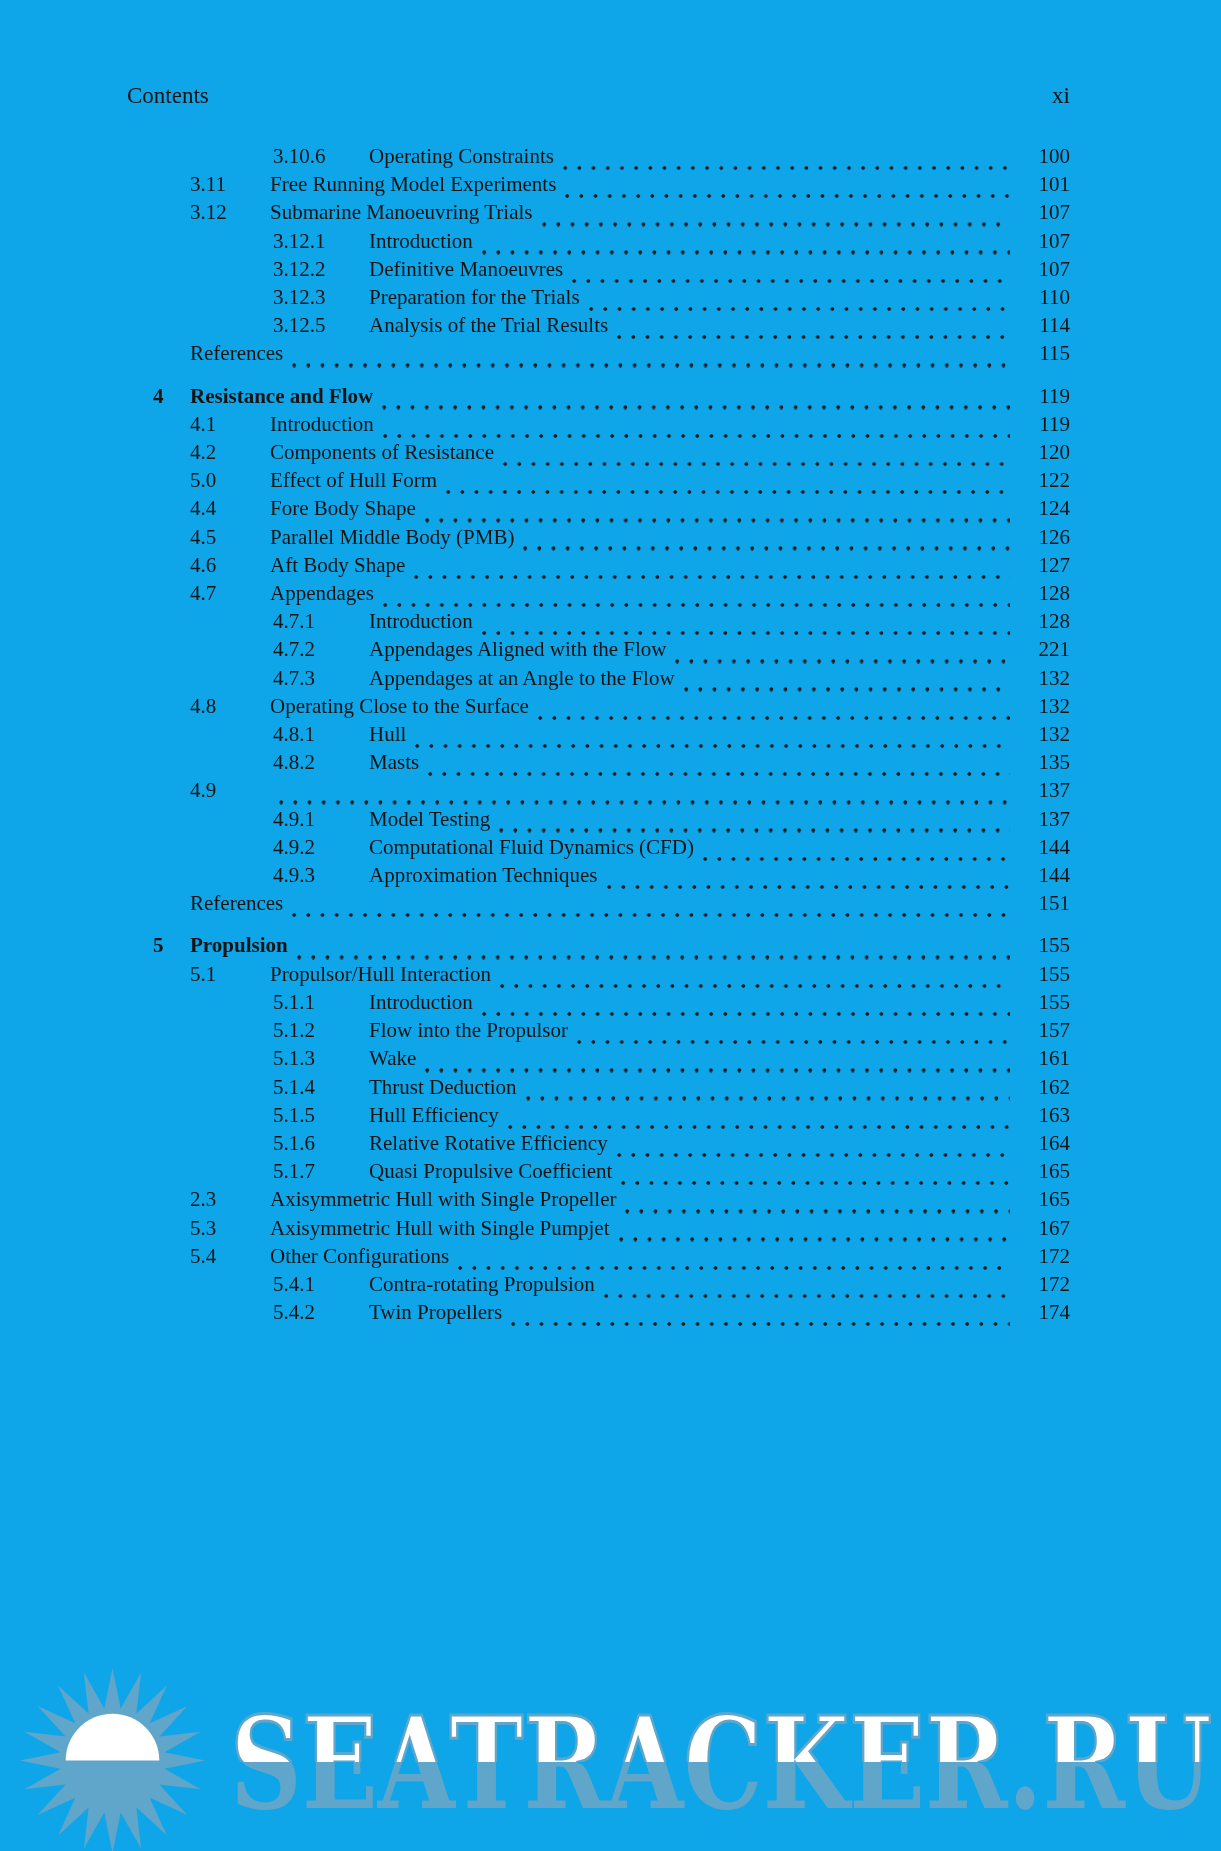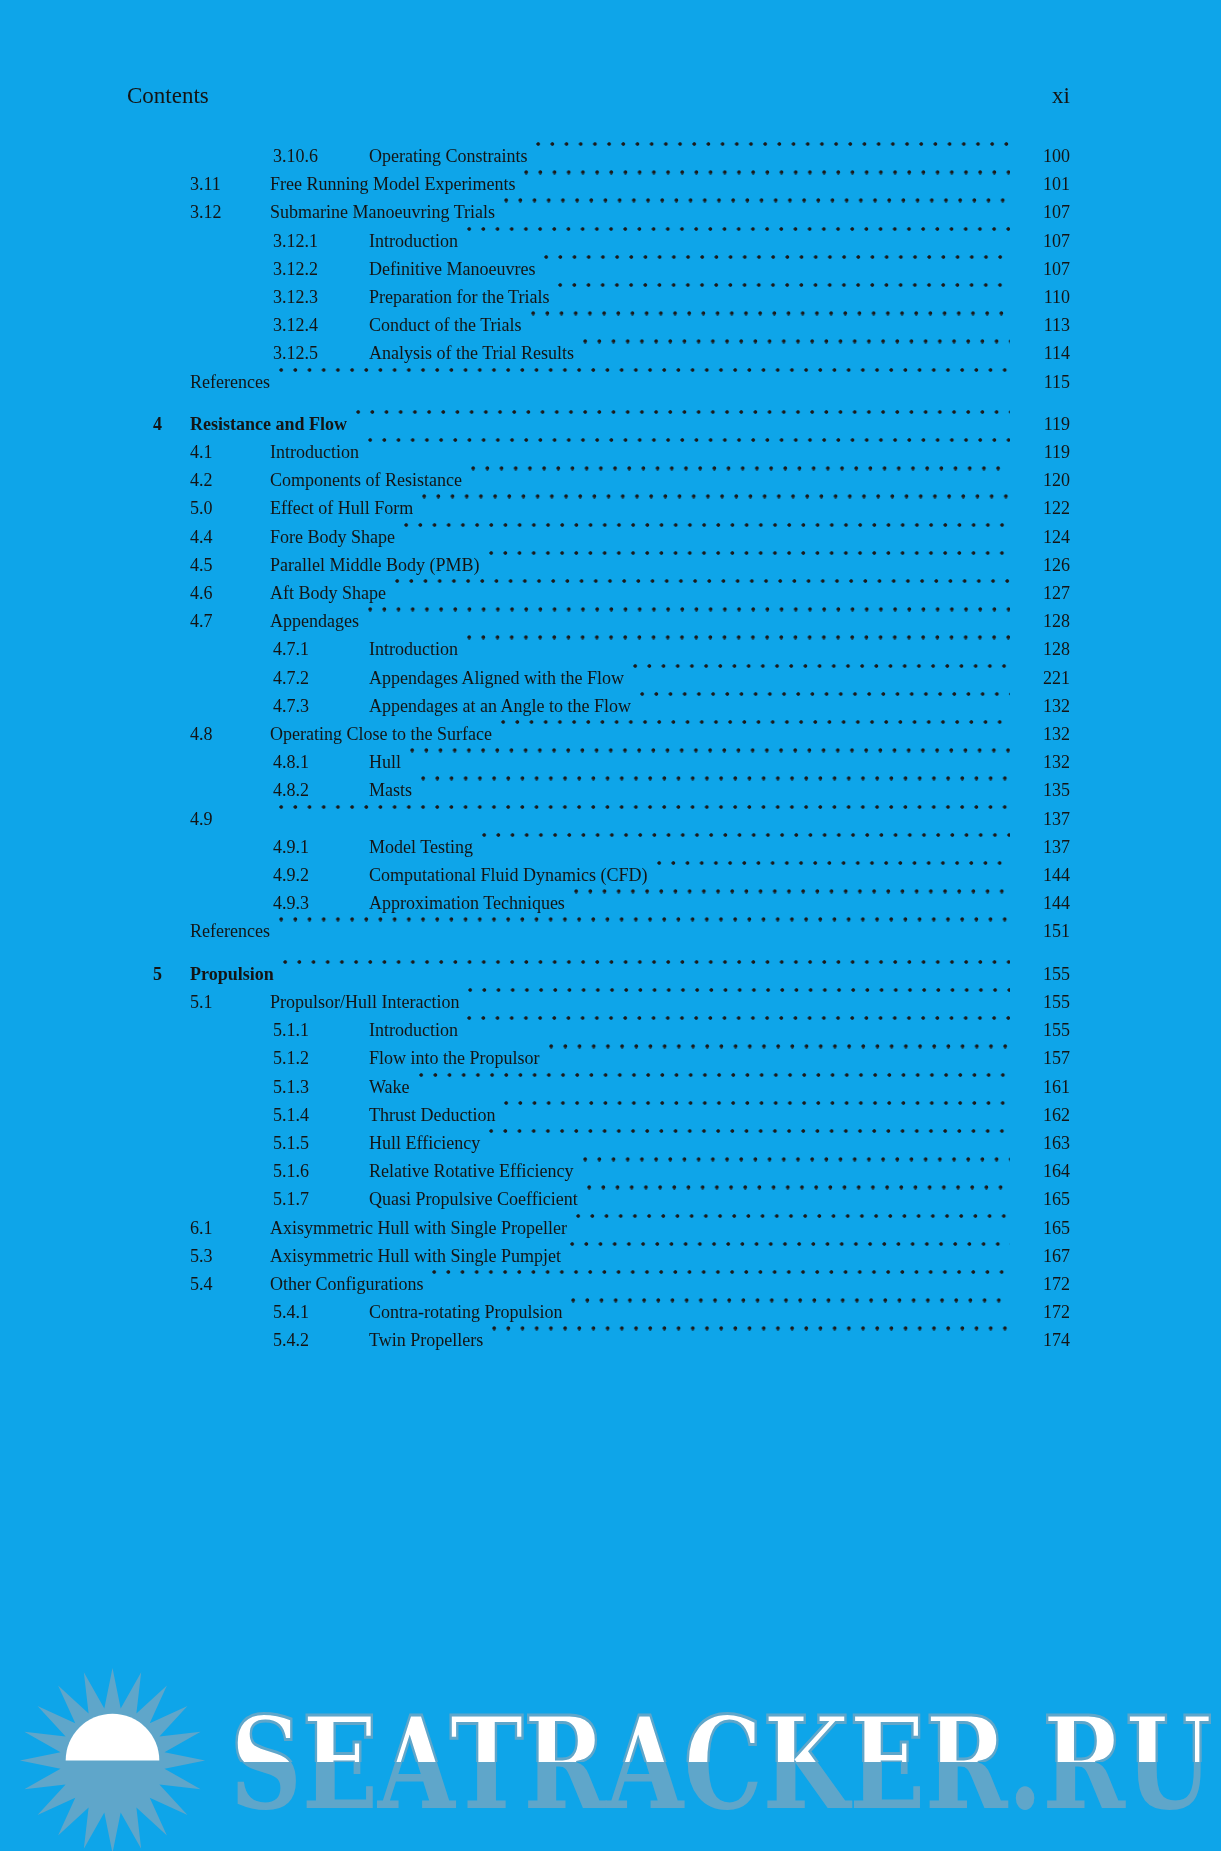--- a/index.html
+++ b/index.html
@@ -16,22 +16,22 @@
   .running-header{
     position:absolute;left:127px;right:151px;top:84px;
     display:flex;justify-content:space-between;
     font-size:23px;line-height:24px;
   }
   
   .toc{
     position:absolute;left:127px;right:151px;top:142px;
   }
   .row{
-    display:flex;align-items:flex-start;
-    font-size:18px;line-height:28.2px;
+    display:flex;align-items:flex-end;
+    font-size:21px;line-height:28.2px;
     white-space:nowrap;
   }
   .row .num{flex:0 0 auto;}
   .row .title{flex:0 0 auto;}
   .row.chapter{margin-top:14px;}
   .row.chapter .num{margin-left:26px;width:37px;font-weight:bold;}
   .row.chapter .title{font-weight:bold;}
   .row.section .num{margin-left:63px;width:80px;}
   .row.subsection .num{margin-left:146px;width:96px;}
   .row.references .num{margin-left:63px;width:0;}
@@ -91,26 +91,20 @@
       <span class="leader"></span>
       <span class="pg">107</span>
     </div>
       <div class="row subsection">
       <span class="num">3.12.3</span>
       <span class="title">Preparation for the Trials</span>
       <span class="leader"></span>
       <span class="pg">110</span>
     </div>
       <div class="row subsection">
-      <span class="num">3.12.4</span>
-      <span class="title">Conduct of the Trials</span>
-      <span class="leader"></span>
-      <span class="pg">113</span>
-    </div>
-      <div class="row subsection">
       <span class="num">3.12.5</span>
       <span class="title">Analysis of the Trial Results</span>
       <span class="leader"></span>
       <span class="pg">114</span>
     </div>
       <div class="row references">
       <span class="num"></span>
       <span class="title">References</span>
       <span class="leader"></span>
       <span class="pg">115</span>
@@ -276,21 +270,21 @@
       <span class="leader"></span>
       <span class="pg">164</span>
     </div>
       <div class="row subsection">
       <span class="num">5.1.7</span>
       <span class="title">Quasi Propulsive Coefficient</span>
       <span class="leader"></span>
       <span class="pg">165</span>
     </div>
       <div class="row section">
-      <span class="num">6.1</span>
+      <span class="num">2.3</span>
       <span class="title">Axisymmetric Hull with Single Propeller</span>
       <span class="leader"></span>
       <span class="pg">165</span>
     </div>
       <div class="row section">
       <span class="num">5.3</span>
       <span class="title">Axisymmetric Hull with Single Pumpjet</span>
       <span class="leader"></span>
       <span class="pg">167</span>
     </div>

